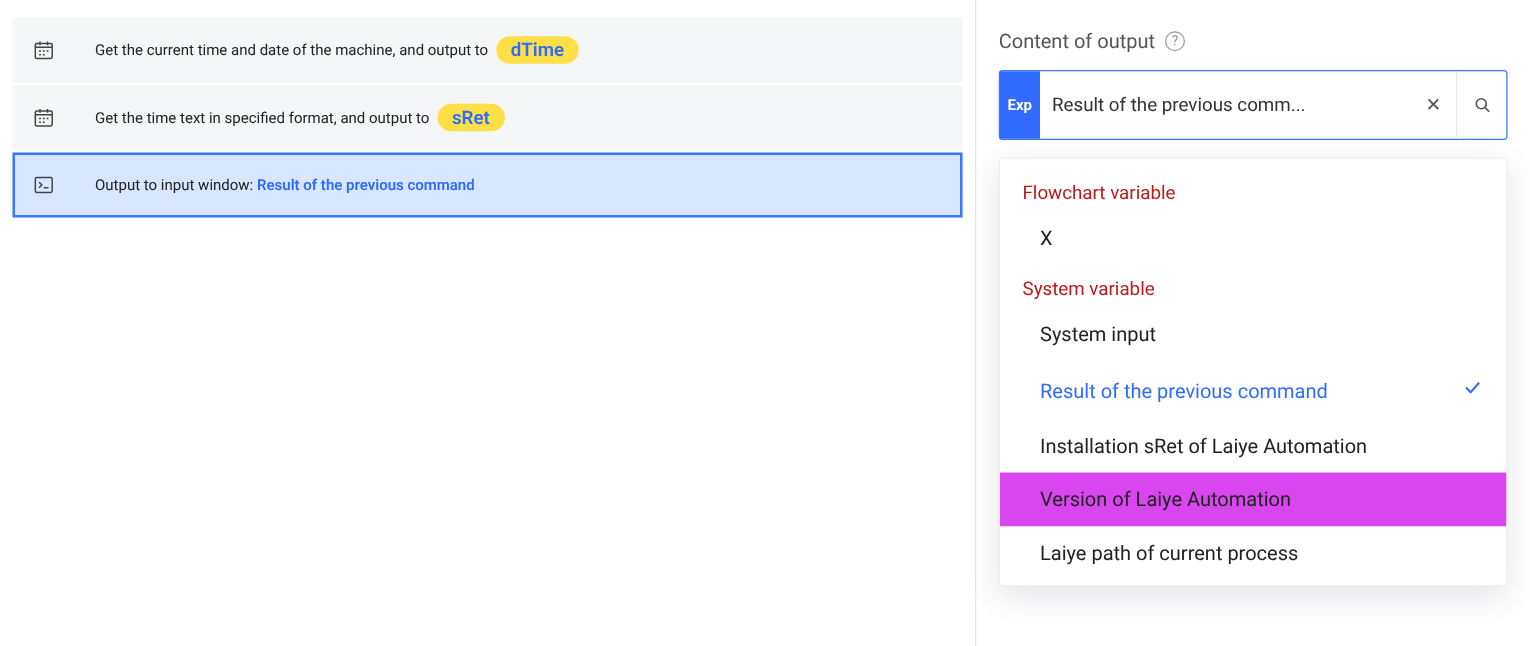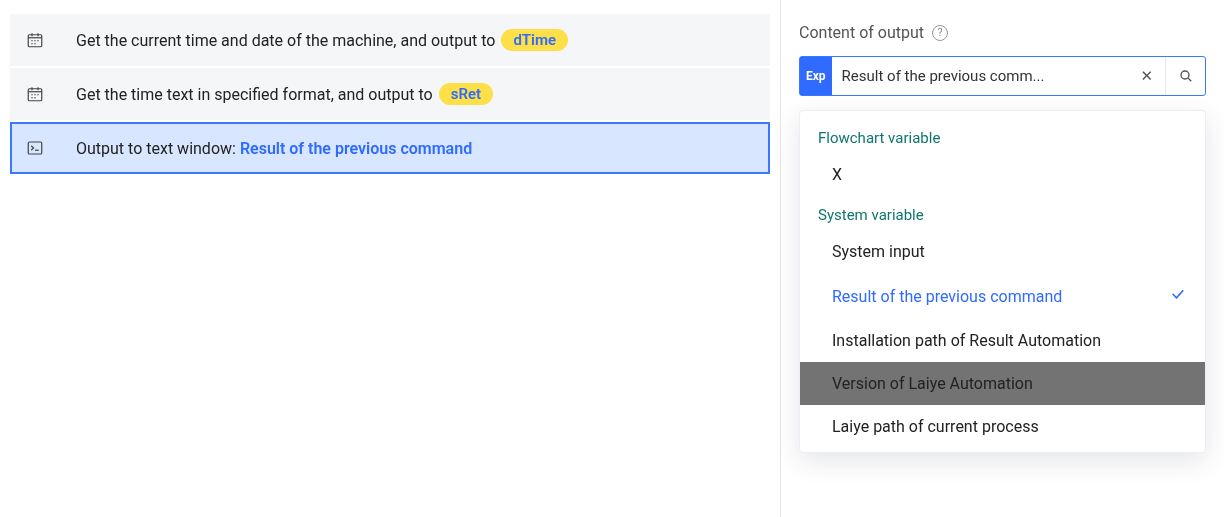--- a/index.html
+++ b/index.html
@@ -36,21 +36,21 @@
     width: 22px;
     height: 22px;
     display: inline-flex;
     align-items: center;
     justify-content: center;
     margin-right: 30px;
     color: #444;
   }
   .step .row-icon svg { width: 18px; height: 18px; }
   .step .text {
-    font-size: 16px;
+    font-size: 12px;
     color: #222;
     white-space: nowrap;
   }
   .pill {
     display: inline-flex;
     align-items: center;
     background: #fde047;
     color: #2f6bff;
     font-weight: 600;
     border-radius: 999px;
@@ -96,21 +96,21 @@
     display: inline-flex;
     align-items: center;
     justify-content: center;
     line-height: 1;
   }
   .expr-field {
     display: flex;
     align-items: stretch;
     border: 1.5px solid #3a78ff;
     border-radius: 3px;
-    height: 40px;
+    height: 56px;
   }
   .exp-badge {
     background: #2f6bff;
     color: #fff;
     font-size: 12px;
     font-weight: 700;
     display: flex;
     align-items: center;
     justify-content: center;
     padding: 0 6px;
@@ -151,34 +151,34 @@
     margin-top: 14px;
     border: 1px solid #eceef2;
     border-radius: 4px;
     box-shadow: 0 8px 26px rgba(30,40,70,0.12);
     background: #fff;
     padding: 8px 0 4px 0;
     width: 100%;
   }
   .dd-group {
     font-size: 15px;
-    color: #0f766e;
+    color: #b91c1c;
     padding: 10px 18px 6px 18px;
   }
   .dd-item {
     font-size: 16px;
     color: #222;
     padding: 12px 18px 12px 32px;
     display: flex;
     align-items: center;
     justify-content: space-between;
     cursor: default;
   }
   .dd-item.selected { color: #2f6bff; }
-  .dd-item.hovered { background: #737373; }
+  .dd-item.hovered { background: #d946ef; }
   .dd-check {
     color: #2f6bff;
   }
   .dd-check svg { width: 18px; height: 18px; }
 </style>
 </head>
 <body>
 
 <div class="layout">
 
@@ -222,21 +222,21 @@
 
     <div class="step selected">
       <span class="row-icon">
         <svg viewBox="0 0 24 24" fill="none" stroke="currentColor" stroke-width="1.6">
           <rect x="3" y="4" width="18" height="16" rx="1.5"></rect>
           <polyline points="7 9 10 12 7 15"></polyline>
           <line x1="12" y1="15" x2="17" y2="15"></line>
         </svg>
       </span>
       <span class="text">
-        <span>Output to text window: </span><span class="text blue">Result of the previous command</span>
+        <span>Output to input window: </span><span class="text blue">Result of the previous command</span>
       </span>
     </div>
 
   </div>
 
   <div class="divider"></div>
 
   <div class="panel">
 
     <div class="panel-title">
@@ -274,21 +274,21 @@
       <div class="dd-item selected">
         <span>Result of the previous command</span>
         <span class="dd-check">
           <svg viewBox="0 0 24 24" fill="none" stroke="currentColor" stroke-width="2.2">
             <polyline points="5 12 10 17 19 7"></polyline>
           </svg>
         </span>
       </div>
 
       <div class="dd-item">
-        <span>Installation path of Result Automation</span>
+        <span>Installation sRet of Laiye Automation</span>
       </div>
 
       <div class="dd-item hovered">
         <span>Version of Laiye Automation</span>
       </div>
 
       <div class="dd-item">
         <span>Laiye path of current process</span>
       </div>
 

